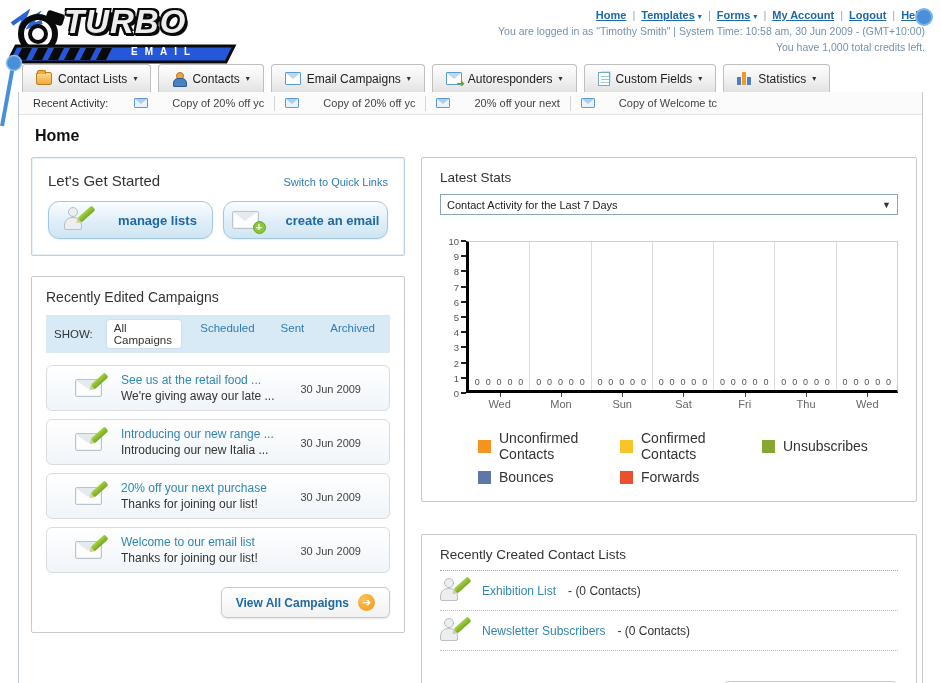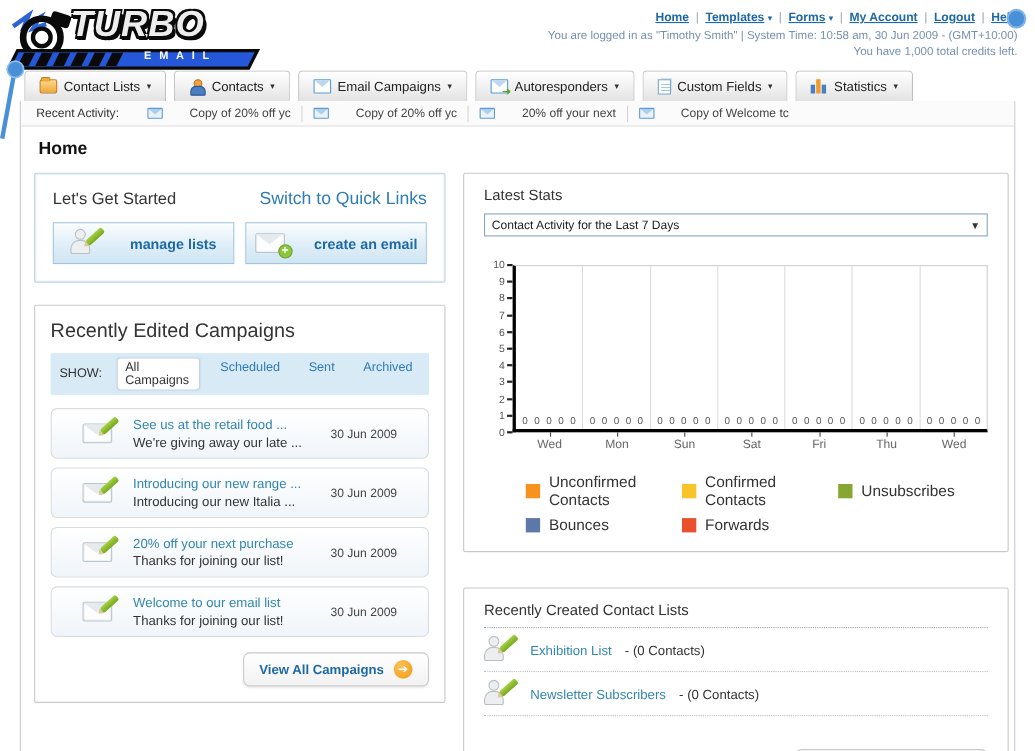--- a/index.html
+++ b/index.html
@@ -74,24 +74,24 @@
   .right-col { flex:1; }
 
   
   .panel { background:#fff; border:1px solid #c9c9c9; border-radius:2px; }
   .panel-blue { border:1px solid #bcd2e2; box-shadow:0 0 0 1px #e8f1f8 inset; }
 
   
   .get-started { padding:14px 16px 16px; margin-bottom:20px; }
   .gs-head { display:flex; justify-content:space-between; align-items:baseline; margin-bottom:12px; }
   .gs-title { font-size:15px; color:#333; }
-  .switch-link { font-size:16px; color:#2d7cb5; text-decoration:none; cursor:pointer; }
+  .switch-link { font-size:11px; color:#2d7cb5; text-decoration:none; cursor:pointer; }
   .gs-buttons { display:flex; gap:10px; }
   .gs-btn { flex:1; display:flex; align-items:center; justify-content:center; gap:24px; height:38px;
-    background:linear-gradient(#fbfdfe,#dfeef8 55%,#cfe5f3); border:1px solid #a4c7dd; border-radius:0;
+    background:linear-gradient(#fbfdfe,#dfeef8 55%,#cfe5f3); border:1px solid #a4c7dd; border-radius:11px;
     font-size:13px; font-weight:700; color:#1d69a5; cursor:pointer; box-shadow:0 1px 2px rgba(0,0,0,.08); }
 
   
   .env-icon { position:relative; width:34px; height:24px; flex:0 0 auto; }
   .env-icon .env-body { position:absolute; left:0; top:3px; width:27px; height:18px; background:#fdfdfd;
     border:1px solid #b9c4cc; border-radius:2px; box-shadow:inset 0 0 0 1px #eef2f5; }
   .env-icon .env-flap { position:absolute; left:1px; top:4px; border-left:12px solid transparent;
     border-right:12px solid transparent; border-top:9px solid #e4eaee; }
   .pencil { position:absolute; right:0; top:2px; width:19px; height:6px; background:linear-gradient(#a6d243,#76a81f);
     border-radius:2px; transform:rotate(-42deg); }
@@ -102,21 +102,21 @@
     background:#eceeef; border:1px solid #b7bec4; }
   .person-icon .p-body { position:absolute; left:0; top:10px; width:18px; height:13px;
     border-radius:8px 8px 2px 2px; background:#eceeef; border:1px solid #b7bec4; }
   .person-icon .pencil { right:-2px; top:4px; }
   .plus-badge { position:absolute; right:-4px; bottom:-2px; width:13px; height:13px; border-radius:50%;
     background:#8cc63f; border:1px solid #6da224; color:#fff; font-weight:700; font-size:11px;
     line-height:11px; text-align:center; }
 
   
   .campaigns { padding:12px 14px 14px; }
-  .camp-title { font-size:18px; color:#333; margin-bottom:10px; }
+  .camp-title { font-size:14px; color:#333; margin-bottom:10px; }
   .show-bar { display:flex; align-items:center; gap:14px; background:#d9eaf7; padding:5px 8px;
     font-size:11.5px; margin-bottom:12px; }
   .show-label { color:#333; }
   .filter { color:#2d7cb5; cursor:pointer; padding:2px 7px; }
   .filter.active { background:#fff; border-radius:3px; color:#333; box-shadow:0 0 2px rgba(0,0,0,.15); }
   .camp-row { display:flex; align-items:center; gap:12px; border:1px solid #d9dde0; border-radius:6px;
     background:linear-gradient(#ffffff,#f0f5fa); padding:7px 28px; margin-bottom:8px; }
   .camp-text { flex:1; min-width:0; }
   .camp-link { display:block; color:#3186b0; font-size:12px; text-decoration:none; cursor:pointer; margin-bottom:2px; }
   .camp-sub { color:#333; font-size:12px; }

